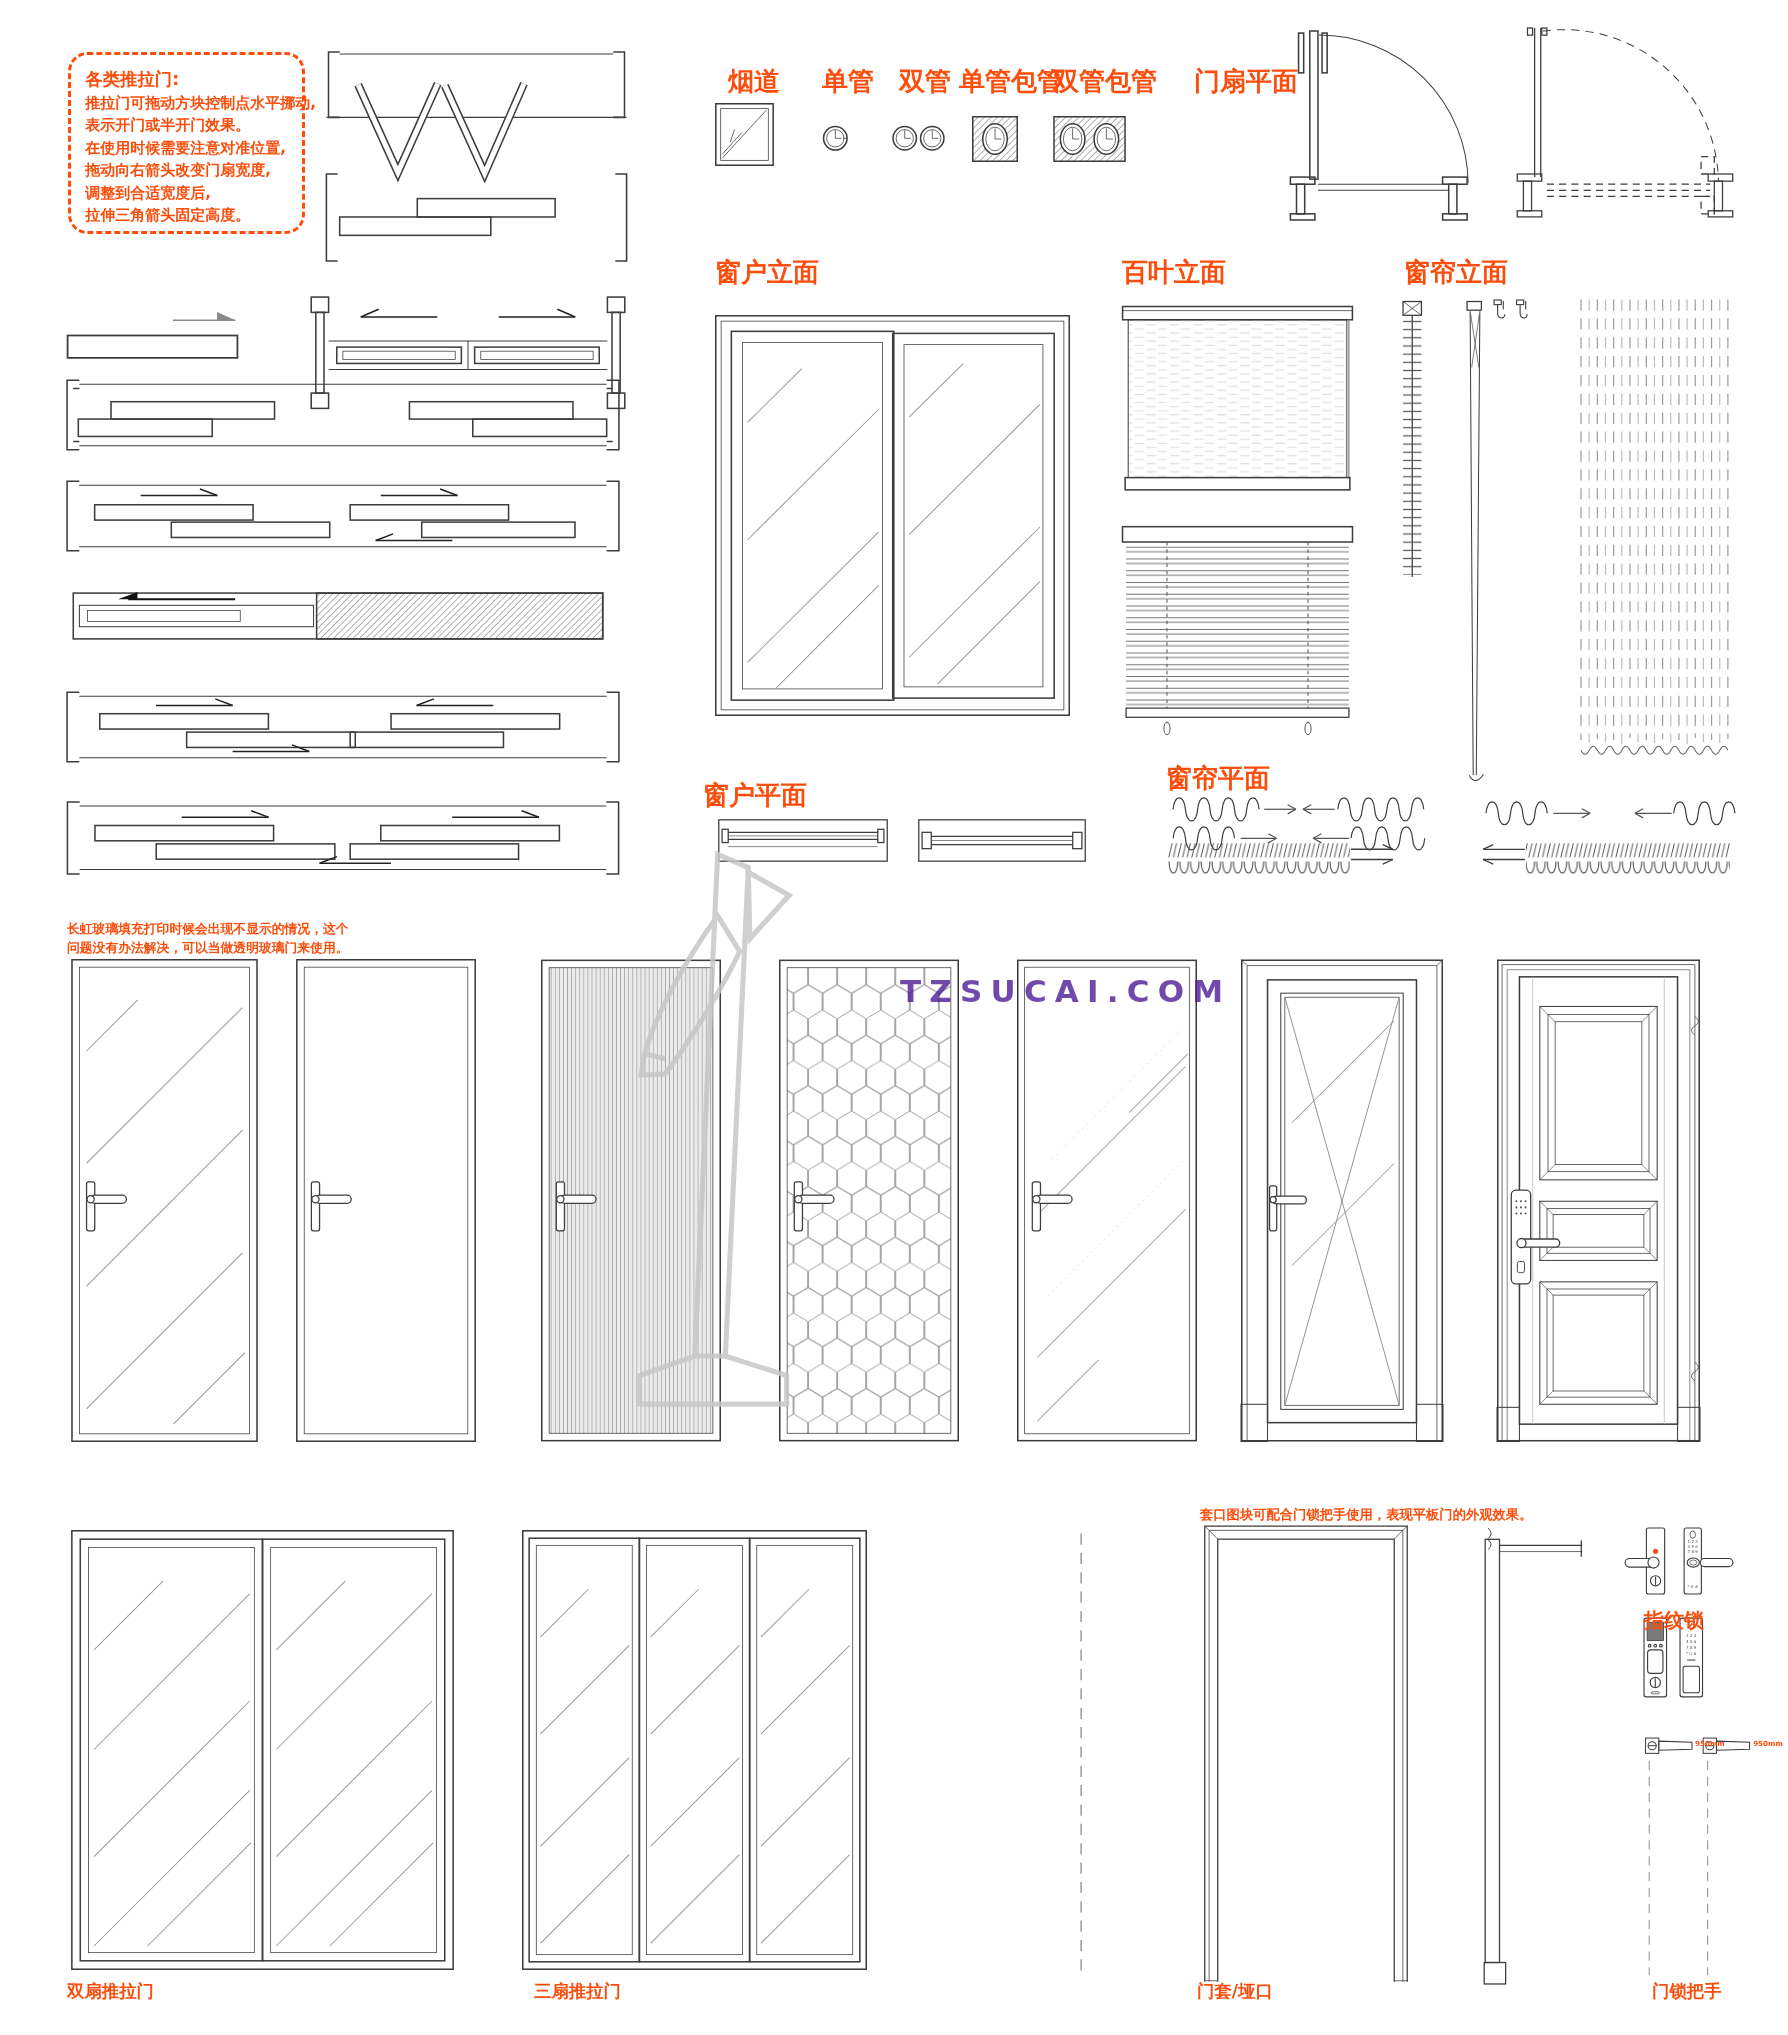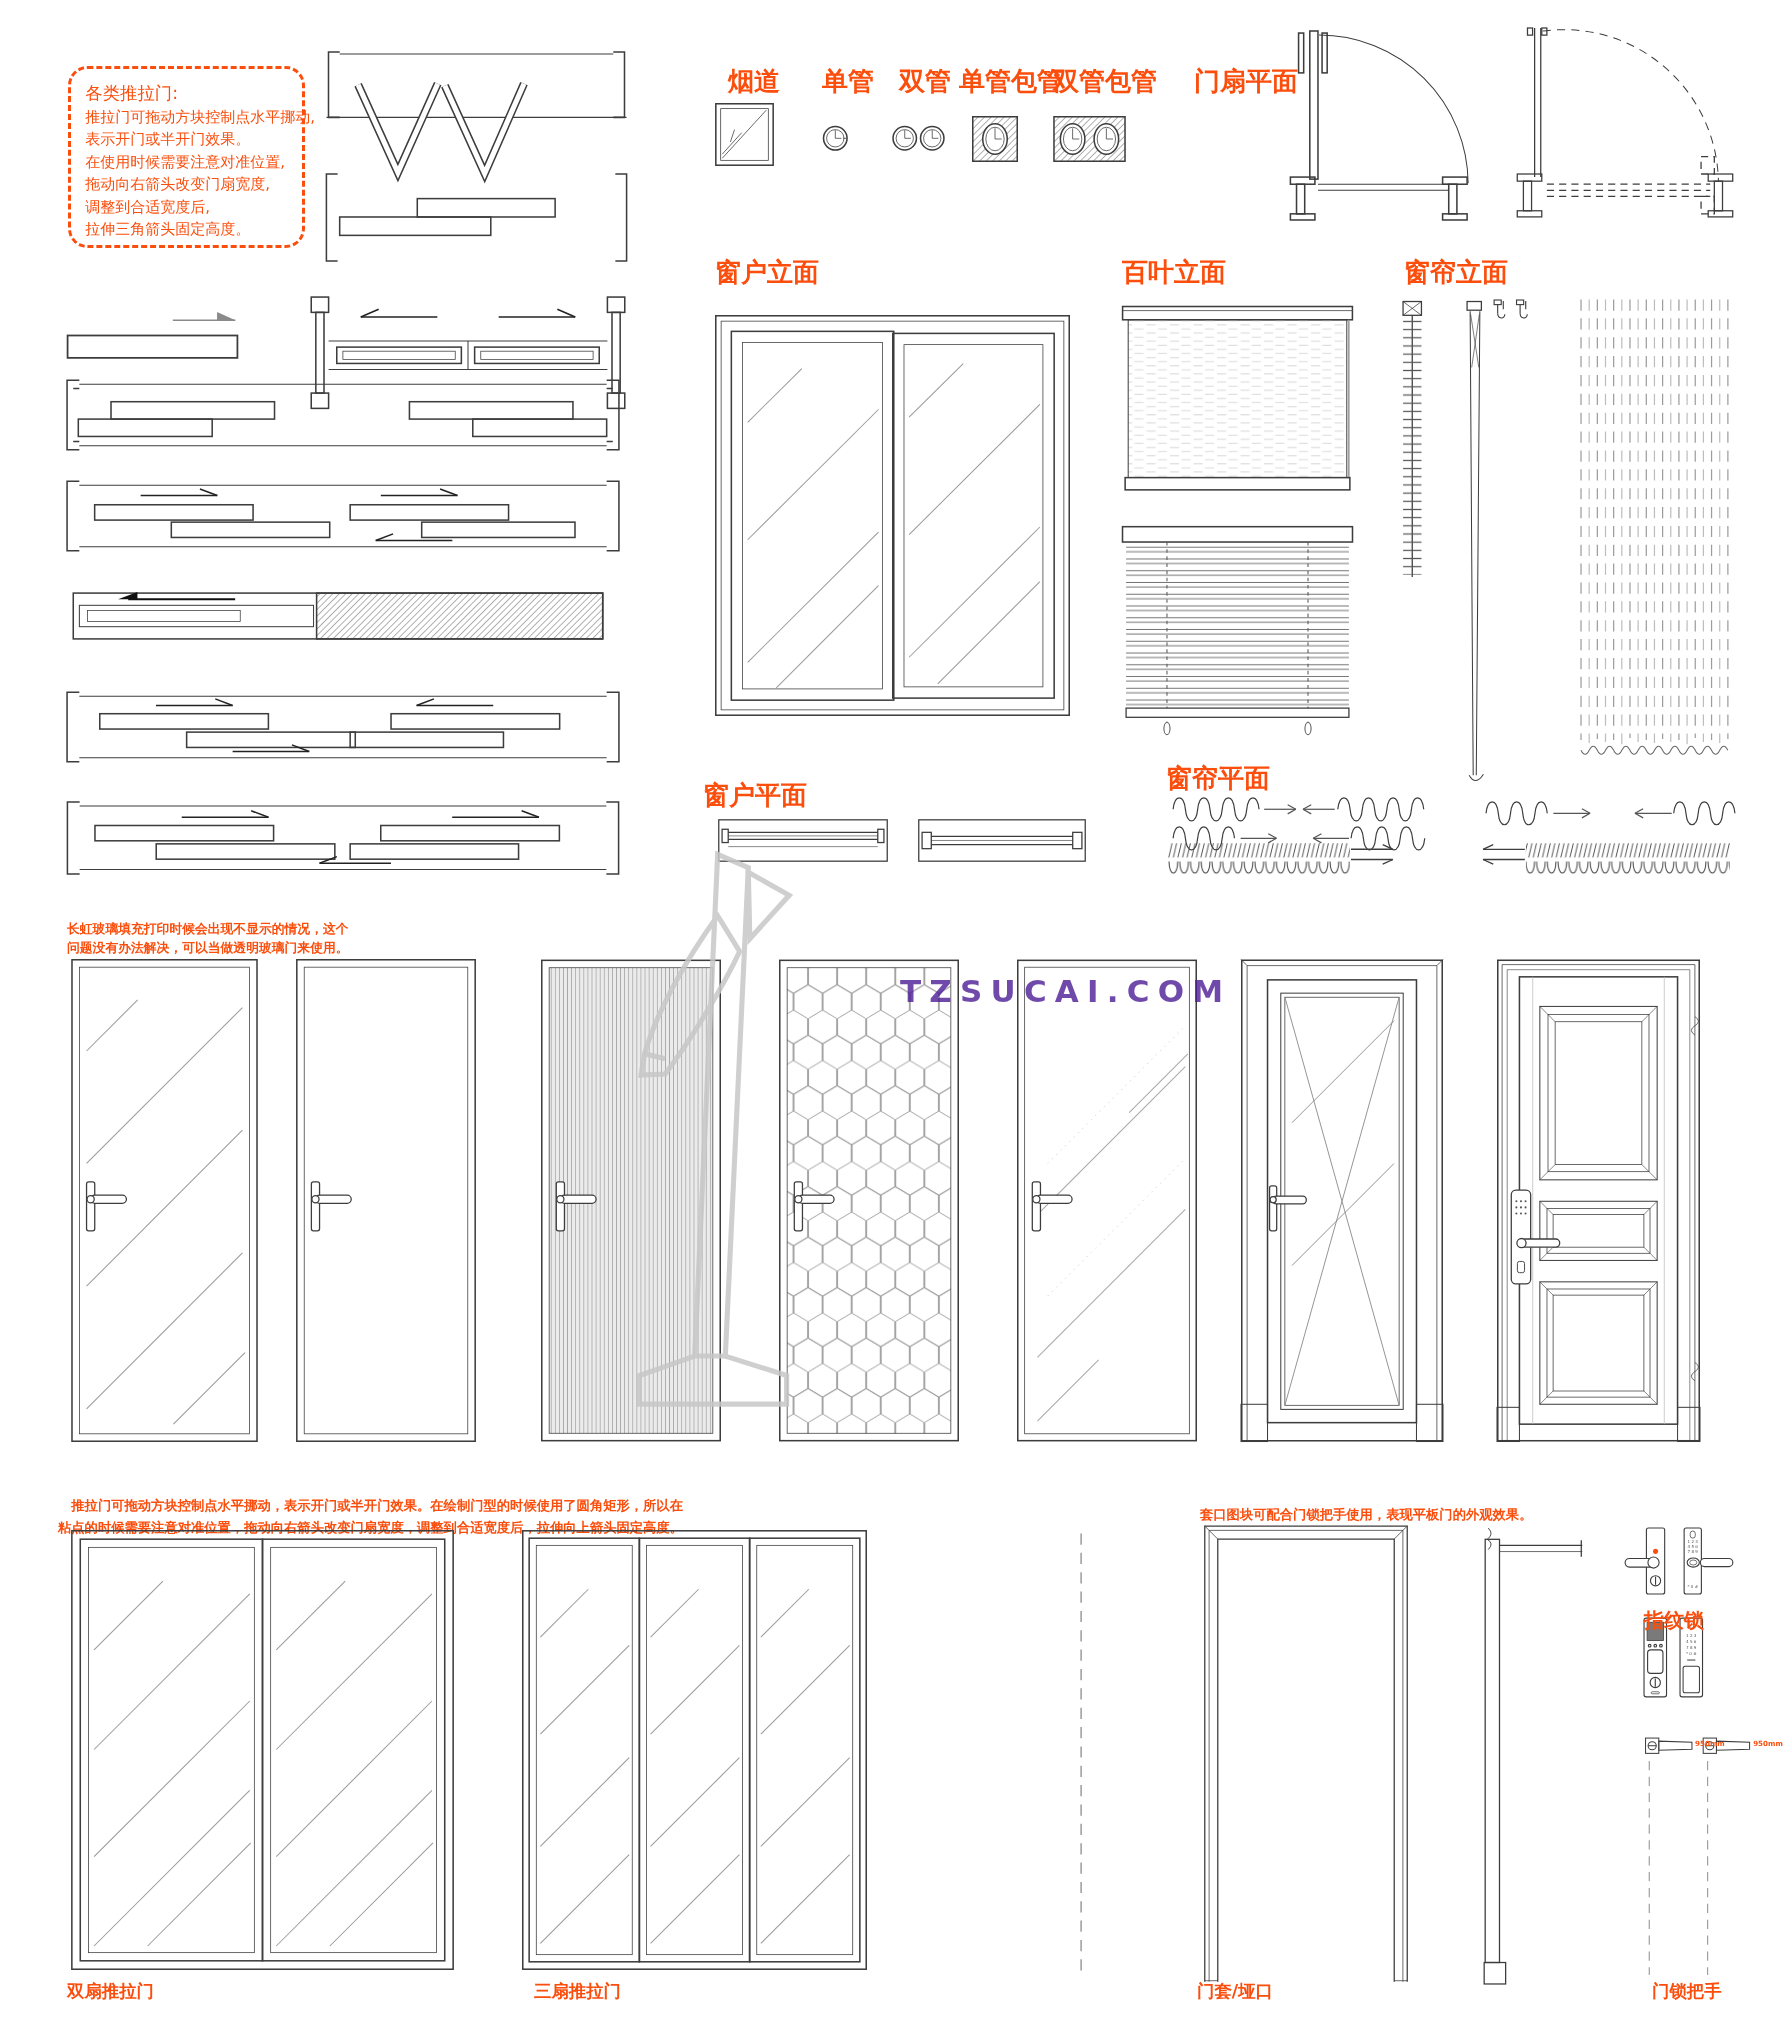--- a/index.html
+++ b/index.html
@@ -3,23 +3,23 @@
 <meta charset="utf-8">
 <style>
   html,body{margin:0;padding:0;background:#ffffff;}
   #canvas{position:relative;width:1788px;height:2035px;background:#ffffff;overflow:hidden;
           font-family:"DejaVu Sans","Liberation Sans",sans-serif;}
   svg.sym{position:absolute;overflow:visible;}
   .label{position:absolute;color:#fb4e0d;font-weight:bold;font-size:26px;line-height:1.1;white-space:nowrap;}
   .label.small{font-size:17.4px;}
   .note{position:absolute;color:#fb4e0d;font-weight:600;text-align:right;}
   .note .ln{display:block;white-space:nowrap;}
-  #note-box{position:absolute;left:68px;top:66px;width:202px;height:151px;
+  #note-box{position:absolute;left:68px;top:52px;width:202px;height:151px;
             border:3.6px dashed #fb4e0d;border-radius:19.4px;padding:12.3px 14.3px;
-            color:#fb4e0d;font-weight:normal;}
+            color:#fb4e0d;font-weight:bold;}
   #note-box .title{font-size:17.4px;line-height:24.5px;display:block;}
   #note-box .ln{font-size:15px;line-height:22.5px;display:block;white-space:nowrap;}
   #glass-note{left:67px;top:919px;font-size:12.8px;line-height:19.4px;}
   #sliding-note{left:58px;top:1495px;font-size:13.3px;line-height:21.5px;}
   #frame-note{left:1200px;top:1504px;font-size:13.3px;line-height:21.5px;}
   #wm-title{position:absolute;left:789px;top:887px;font-size:88px;font-weight:bold;
             color:#c7c7c7;letter-spacing:5.1px;opacity:.85;white-space:nowrap;}
   #wm-domain{position:absolute;left:900px;top:973px;font-size:31px;font-weight:bold;
              color:#4c1d95;letter-spacing:8.2px;opacity:.8;white-space:nowrap;}
   .wm{pointer-events:none;}
@@ -650,24 +650,20 @@
   <g fill="none" stroke="#c7c7c7" stroke-width="10" opacity="0.85">
     <path d="M195,40 L255,66 L210,1022 L150,1022 Z"></path>
     <path d="M195,160 C130,250 75,350 52,430 L45,472 L92,470 C145,400 205,300 238,230 Z"></path>
     <line x1="52" y1="430" x2="92" y2="440"></line>
     <path d="M255,75 L335,120 L258,205 Z"></path>
     <path d="M150,1022 L42,1060 L42,1116 L330,1116 L330,1060 L210,1022"></path>
   </g>
 </svg>
 <div id="wm-domain" class="wm">TZSUCAI.COM</div>
 
-<div id="sliding-note" class="note">
-  <span class="ln">推拉门可拖动方块控制点水平挪动，表示开门或半开门效果。在绘制门型的时候使用了圆角矩形，所以在</span>
-  <span class="ln">粘点的时候需要注意对准位置，拖动向右箭头改变门扇宽度，调整到合适宽度后，拉伸向上箭头固定高度。</span>
-</div>
 <div id="frame-note" class="note">
   <span class="ln">套口图块可配合门锁把手使用，表现平板门的外观效果。</span>
 </div>
 
 <svg class="sym" style="left:71px;top:1530px" width="383" height="440" viewBox="0 0 750 862">
   <g fill="none" stroke="#3d3d3d" stroke-width="3">
     <rect x="1.5" y="1.5" width="747" height="859"></rect>
     <rect x="18" y="18" width="357" height="826"></rect>
     <rect x="34" y="34" width="325" height="794" stroke-width="1.5"></rect>
     <rect x="375" y="18" width="357" height="826"></rect>

